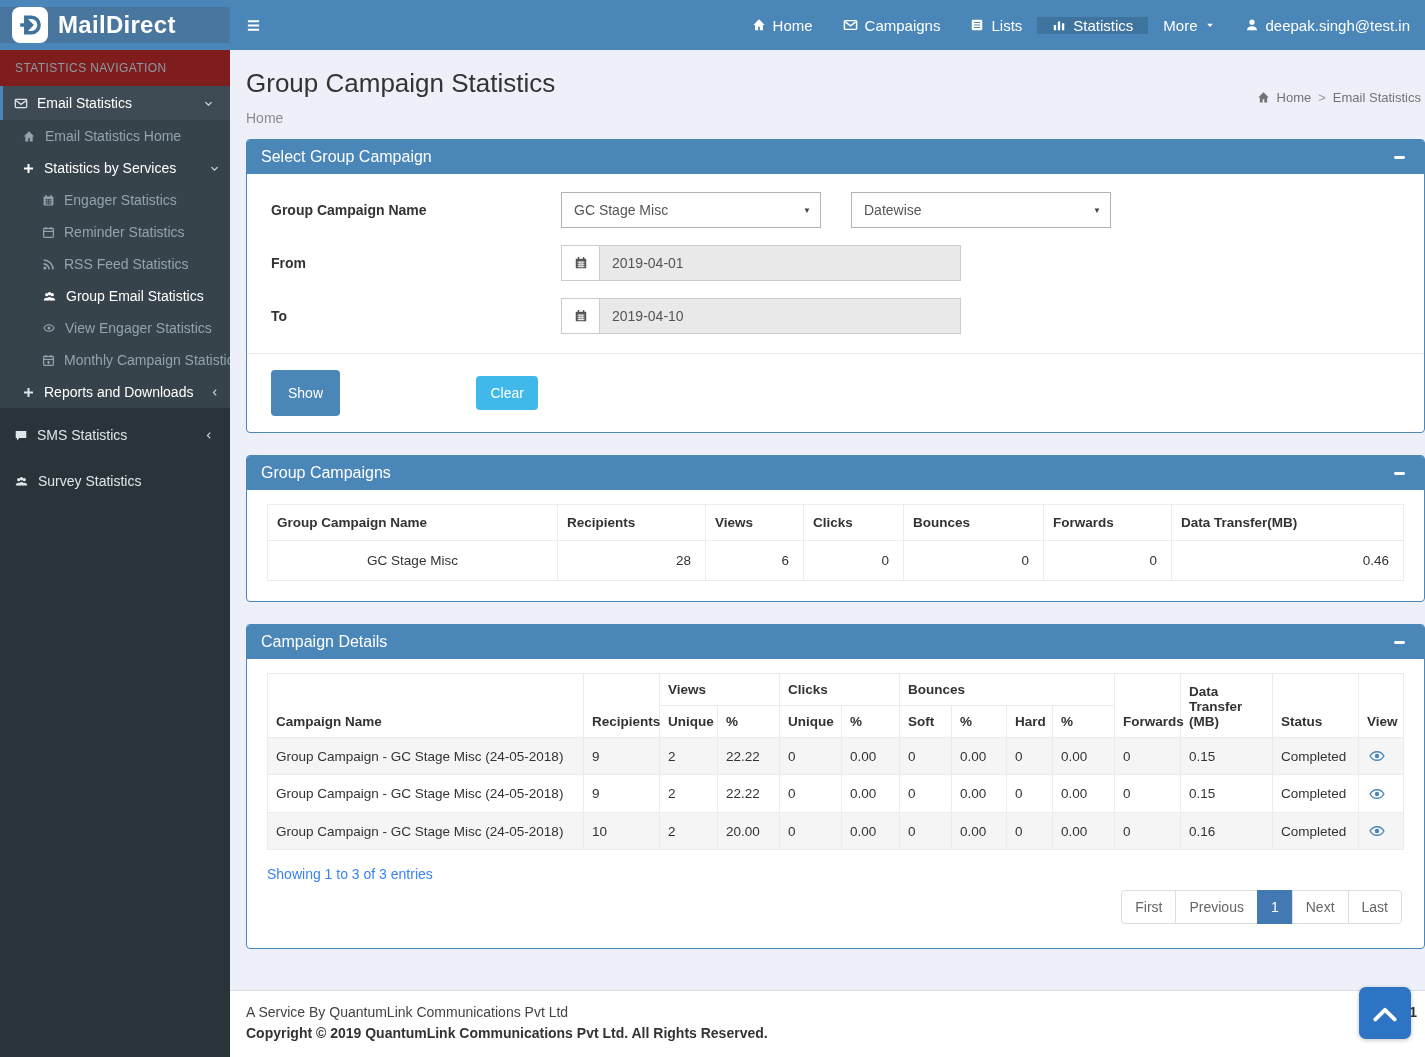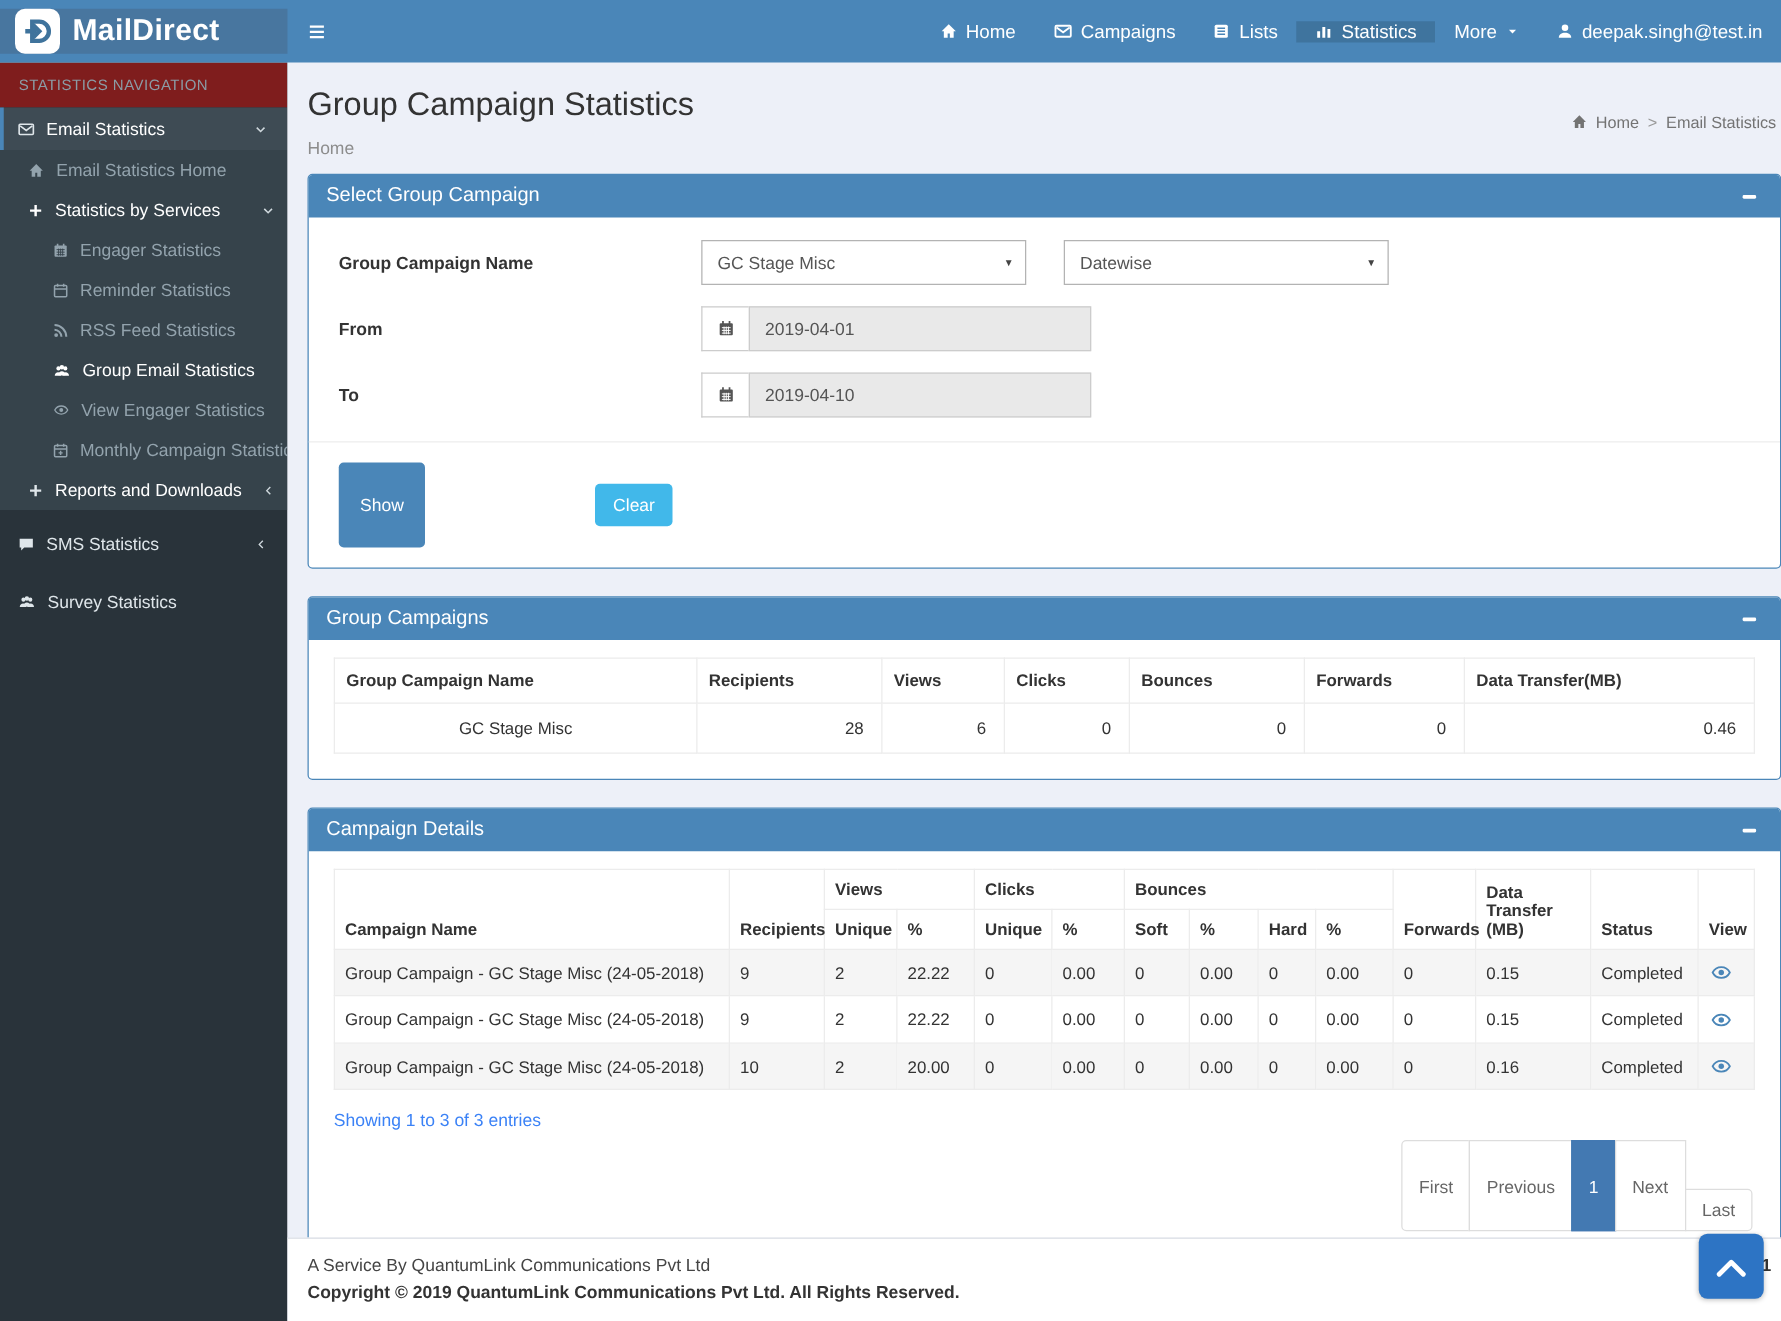--- a/index.html
+++ b/index.html
@@ -44,44 +44,44 @@
   .panel-head { background:#4a86b8; color:#fff; padding:8px 14px; font-size:16px; display:flex; align-items:center; justify-content:space-between; border-radius:3px 3px 0 0; }
   .collapse-btn { background:none; border:none; padding:2px 4px; cursor:pointer; display:flex; }
 
   
   .filter-body { padding:18px 24px 2px; }
   .form-row { display:flex; align-items:center; margin-bottom:17px; }
   .form-label { width:290px; flex-shrink:0; font-weight:bold; font-size:14px; color:#333; }
   .select { width:260px; border:1px solid #b3b3b3; padding:9px 12px; font-size:14px; color:#555; position:relative; background:#fff; cursor:pointer; }
   .select .arrow { position:absolute; right:9px; top:50%; transform:translateY(-50%); font-size:8px; color:#444; }
   .sel-gap { margin-left:30px; }
-  .input-group { display:flex; width:312px; }
+  .input-group { display:flex; width:400px; }
   .addon { width:38px; border:1px solid #ccc; border-right:none; display:flex; align-items:center; justify-content:center; background:#fff; color:#555; cursor:pointer; }
   .date-input { flex:1; border:1px solid #ccc; background:#e9e9e9; padding:9px 12px; font-size:14px; color:#555; min-width:0; }
   .filter-actions { border-top:1px solid #ededed; padding:16px 24px; }
-  .btn-show { background:#4a86b8; color:#fff; border:none; border-radius:4px; padding:26px 17px; font-size:14px; cursor:pointer; }
+  .btn-show { background:#4a86b8; color:#fff; border:none; border-radius:4px; padding:15px 17px; font-size:14px; cursor:pointer; }
   .btn-clear { background:#41b8ea; color:#fff; border:none; border-radius:4px; padding:9px 14px; font-size:14px; margin-left:132px; cursor:pointer; }
 
   
   .panel-body { padding:14px 20px 20px; }
   table { border-collapse:collapse; width:100%; font-size:13.5px; color:#333; table-layout:fixed; }
   th { text-align:left; font-weight:bold; padding:10px 9px; border:1px solid #ececec; background:#fff; }
   td { padding:12px 9px; border:1px solid #ececec; overflow:hidden; white-space:nowrap; }
   .num { text-align:right; padding-right:14px; }
   .center { text-align:center; }
   .details-table th { vertical-align:bottom; padding:8px 8px; }
   .details-table td { padding:10px 8px; }
   .details-table tbody tr:nth-child(odd) td { background:#f5f5f5; }
   .eye-cell { color:#4a86b8; cursor:pointer; }
 
   .showing { margin:16px 0 8px; font-size:14px; color:#3b82f6; }
   .pagination { display:flex; justify-content:flex-end; margin:0 2px 4px 0; }
   .page-btn { border:1px solid #ddd; background:#fff; color:#666; padding:8px 13px; font-size:14px; margin-left:-1px; cursor:pointer; }
   .page-btn:first-child { border-radius:4px 0 0 4px; }
-  .page-btn:last-child { border-radius:0 4px 4px 0;margin-top:39px; }
+  .page-btn:last-child { border-radius:0 4px 4px 0; }
   .page-btn.active { background:#4379b2; border-color:#4379b2; color:#fff; }
 
   
   .footer { position:absolute; left:0; right:0; bottom:0; height:67px; background:#fff; border-top:1px solid #d8dce4; padding:11px 16px; }
   .f1 { font-size:14px; color:#444; margin:2px 0 5px; }
   .f2 { font-size:14px; color:#333; font-weight:bold; }
   .version { position:absolute; right:8px; top:13px; font-size:14px; font-weight:bold; color:#333; }
   .scroll-top { position:absolute; right:14px; bottom:18px; width:52px; height:52px; background:#2d74c4; border:none; border-radius:7px; display:flex; align-items:center; justify-content:center; cursor:pointer; box-shadow:0 1px 4px rgba(0,0,0,.25); z-index:9; }
 </style>
 </head>

